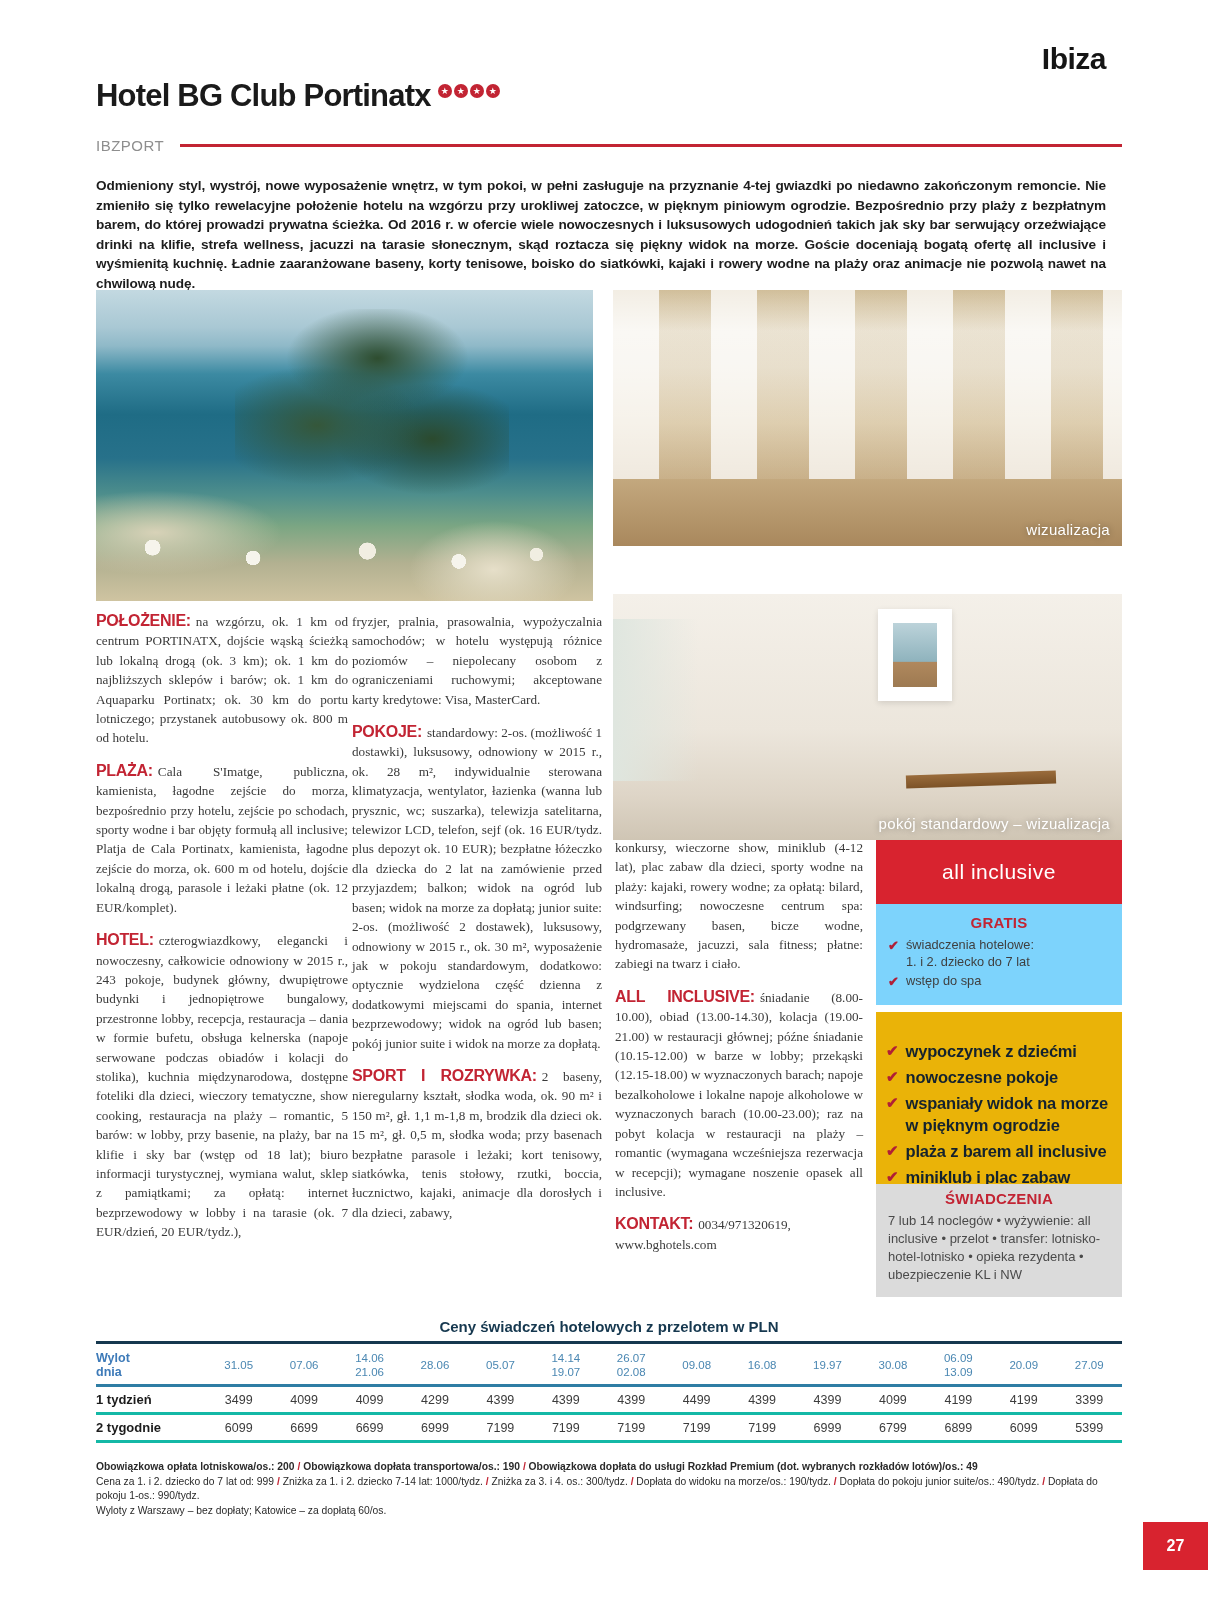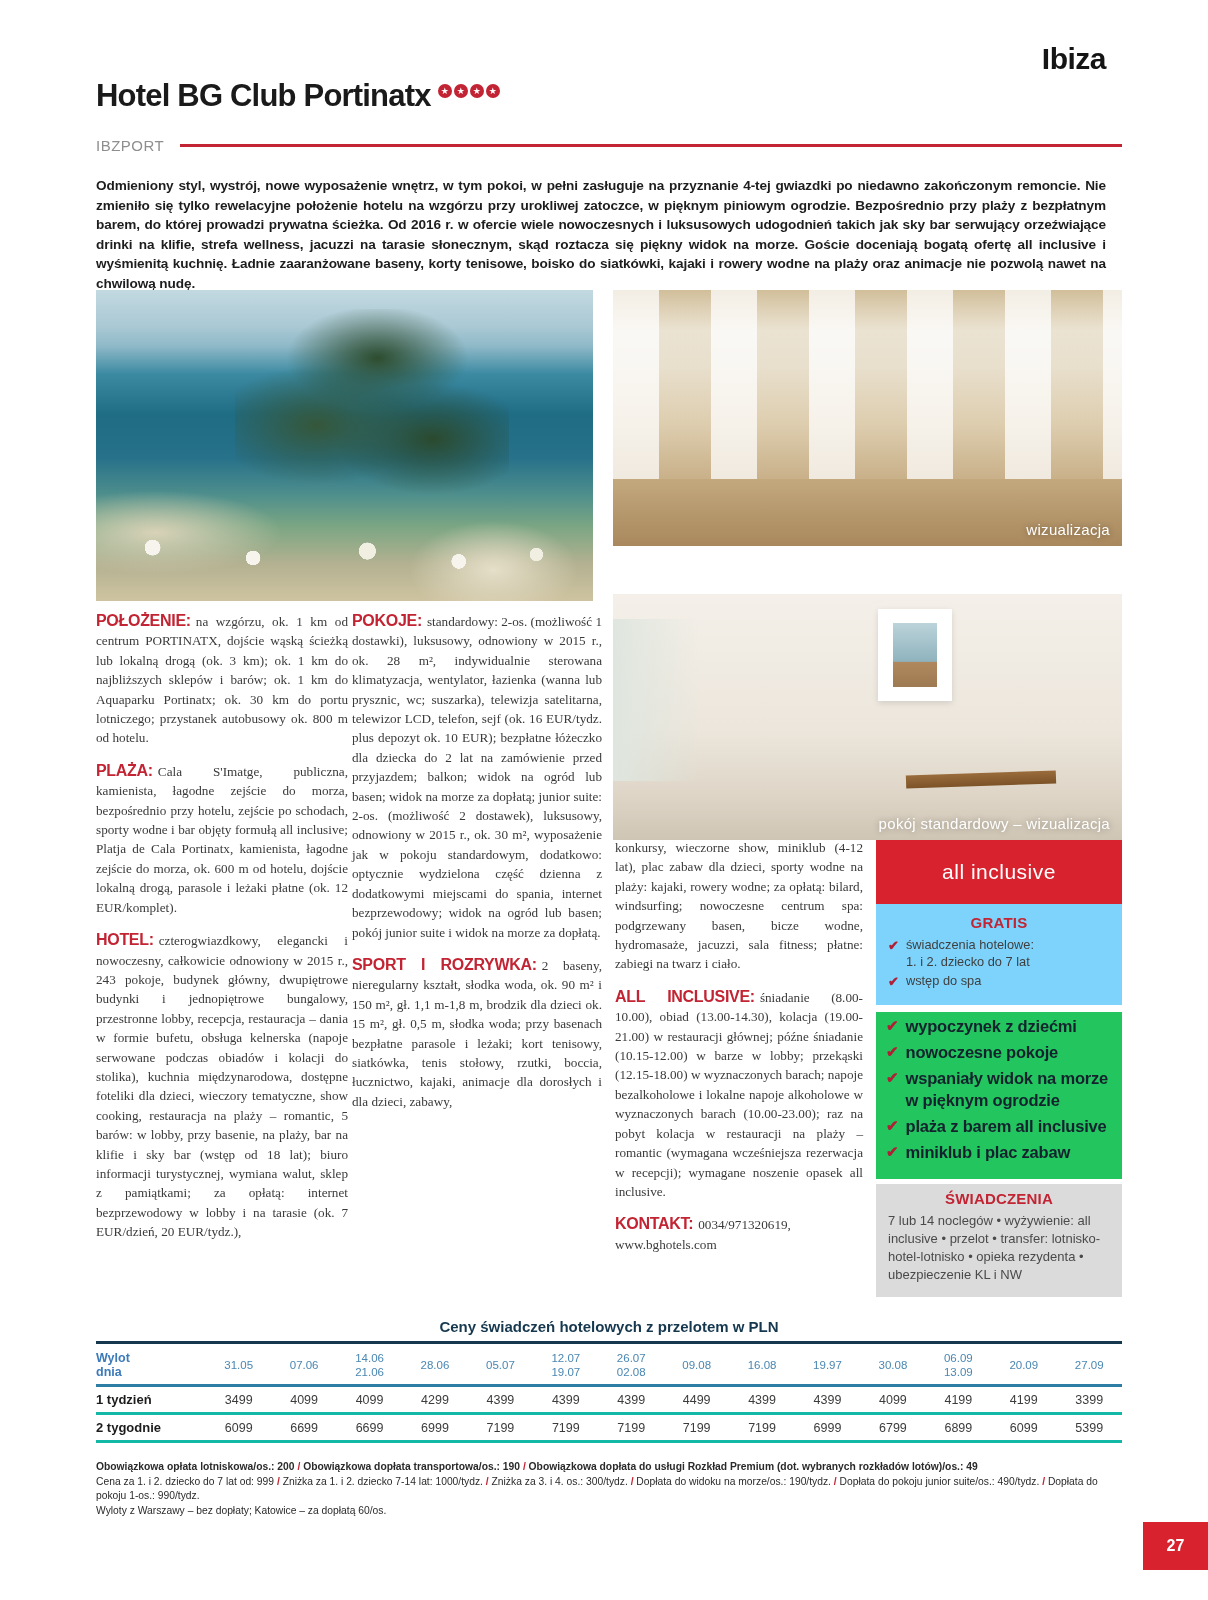--- a/index.html
+++ b/index.html
@@ -69,21 +69,21 @@
 
   
   .side-banner{position:absolute;left:876px;top:840px;width:246px;height:64px;background:#d8232f;color:#fff;
     font-size:21px;display:flex;align-items:center;justify-content:center;letter-spacing:0.5px;}
   .side-box{position:absolute;left:876px;width:246px;box-sizing:border-box;}
   .gratis{top:904px;background:#7dd3fc;padding:10px 12px 13px;}
   .side-head{color:#c22433;font-weight:bold;text-align:center;font-size:15px;margin-bottom:5px;letter-spacing:0.2px;}
   .check-item{display:flex;gap:7px;align-items:flex-start;margin-bottom:2px;}
   .check::before{content:"✔";color:#b01f36;font-weight:bold;font-size:13px;line-height:17px;}
   .gratis .ci-text{font-size:12.8px;color:#3f3f3f;line-height:17px;white-space:pre-line;}
-  .highlights{top:1012px;background:#22c55e;padding:3px 10px 12px;}
+  .highlights{top:1012px;background:#eab308;padding:28px 10px 12px;}
   .highlights .check-item{margin-bottom:4px;}
   .highlights .check::before{font-size:15px;line-height:22px;}
   .highlights .ci-text{font-size:16.5px;font-weight:bold;color:#14222e;line-height:22px;letter-spacing:-0.2px;}
   .services{top:1184px;background:#dbdbdb;padding:6px 12px 13px;}
   .services .side-body{font-size:13px;color:#4a4a4a;line-height:18px;}
 
   
   .tbl-title{position:absolute;top:1318px;left:96px;width:1026px;text-align:center;color:#16384f;font-weight:bold;font-size:15px;}
   .tbl-rule{position:absolute;top:1341px;left:96px;width:1026px;height:3px;background:#16384f;}
   .price-table{position:absolute;top:1346px;left:96px;width:1026px;border-collapse:collapse;table-layout:fixed;}
@@ -145,20 +145,21 @@
 
       <div class="section"><span class="sec-head">POŁOŻENIE:</span><span class="sec-body">na wzgórzu, ok. 1 km od centrum PORTINATX, dojście wąską ścieżką lub lokalną drogą (ok. 3 km); ok. 1 km do najbliższych sklepów i barów; ok. 1 km do Aquaparku Portinatx; ok. 30 km do portu lotniczego; przystanek autobusowy ok. 800 m od hotelu.</span></div>
 
       <div class="section"><span class="sec-head">PLAŻA:</span><span class="sec-body">Cala S'Imatge, publiczna, kamienista, łagodne zejście do morza, bezpośrednio przy hotelu, zejście po schodach, sporty wodne i bar objęty formułą all inclusive; Platja de Cala Portinatx, kamienista, łagodne zejście do morza, ok. 600 m od hotelu, dojście lokalną drogą, parasole i leżaki płatne (ok. 12 EUR/komplet).</span></div>
 
       <div class="section"><span class="sec-head">HOTEL:</span><span class="sec-body">czterogwiazdkowy, elegancki i nowoczesny, całkowicie odnowiony w 2015 r., 243 pokoje, budynek główny, dwupiętrowe budynki i jednopiętrowe bungalowy, przestronne lobby, recepcja, restauracja – dania w formie bufetu, obsługa kelnerska (napoje serwowane podczas obiadów i kolacji do stolika), kuchnia międzynarodowa, dostępne foteliki dla dzieci, wieczory tematyczne, show cooking, restauracja na plaży – romantic, 5 barów: w lobby, przy basenie, na plaży, bar na klifie i sky bar (wstęp od 18 lat); biuro informacji turystycznej, wymiana walut, sklep z pamiątkami; za opłatą: internet bezprzewodowy w lobby i na tarasie (ok. 7 EUR/dzień, 20 EUR/tydz.),</span></div>
     </div>
 
   <div class="col col2">
 
+      <div class="section"><span class="sec-body">fryzjer, pralnia, prasowalnia, wypożyczalnia samochodów; w hotelu występują różnice poziomów – niepolecany osobom z ograniczeniami ruchowymi; akceptowane karty kredytowe: Visa, MasterCard.</span></div>
 
       <div class="section"><span class="sec-head">POKOJE:</span><span class="sec-body">standardowy: 2-os. (możliwość 1 dostawki), luksusowy, odnowiony w 2015 r., ok. 28 m², indywidualnie sterowana klimatyzacja, wentylator, łazienka (wanna lub prysznic, wc; suszarka), telewizja satelitarna, telewizor LCD, telefon, sejf (ok. 16 EUR/tydz. plus depozyt ok. 10 EUR); bezpłatne łóżeczko dla dziecka do 2 lat na zamówienie przed przyjazdem; balkon; widok na ogród lub basen; widok na morze za dopłatą; junior suite: 2-os. (możliwość 2 dostawek), luksusowy, odnowiony w 2015 r., ok. 30 m², wyposażenie jak w pokoju standardowym, dodatkowo: optycznie wydzielona część dzienna z dodatkowymi miejscami do spania, internet bezprzewodowy; widok na ogród lub basen; pokój junior suite i widok na morze za dopłatą.</span></div>
 
       <div class="section"><span class="sec-head">SPORT I ROZRYWKA:</span><span class="sec-body">2 baseny, nieregularny kształt, słodka woda, ok. 90 m² i 150 m², gł. 1,1 m-1,8 m, brodzik dla dzieci ok. 15 m², gł. 0,5 m, słodka woda; przy basenach bezpłatne parasole i leżaki; kort tenisowy, siatkówka, tenis stołowy, rzutki, boccia, łucznictwo, kajaki, animacje dla dorosłych i dla dzieci, zabawy,</span></div>
     </div>
 
   <div class="col col3">
 
       <div class="section"><span class="sec-body">konkursy, wieczorne show, miniklub (4-12 lat), plac zabaw dla dzieci, sporty wodne na plaży: kajaki, rowery wodne; za opłatą: bilard, windsurfing; nowoczesne centrum spa: podgrzewany basen, bicze wodne, hydromasaże, jacuzzi, sala fitness; płatne: zabiegi na twarz i ciało.</span></div>
 
@@ -228,21 +229,21 @@
       <tr>
         <th class="corner">Wylot
 dnia</th>
 
       <th>31.05</th>
           <th>07.06</th>
           <th>14.06
 21.06</th>
           <th>28.06</th>
           <th>05.07</th>
-          <th>12.07
+          <th>14.14
 19.07</th>
           <th>26.07
 02.08</th>
           <th>09.08</th>
           <th>16.08</th>
           <th>19.97</th>
           <th>30.08</th>
           <th>06.09
 13.09</th>
           <th>20.09</th>

